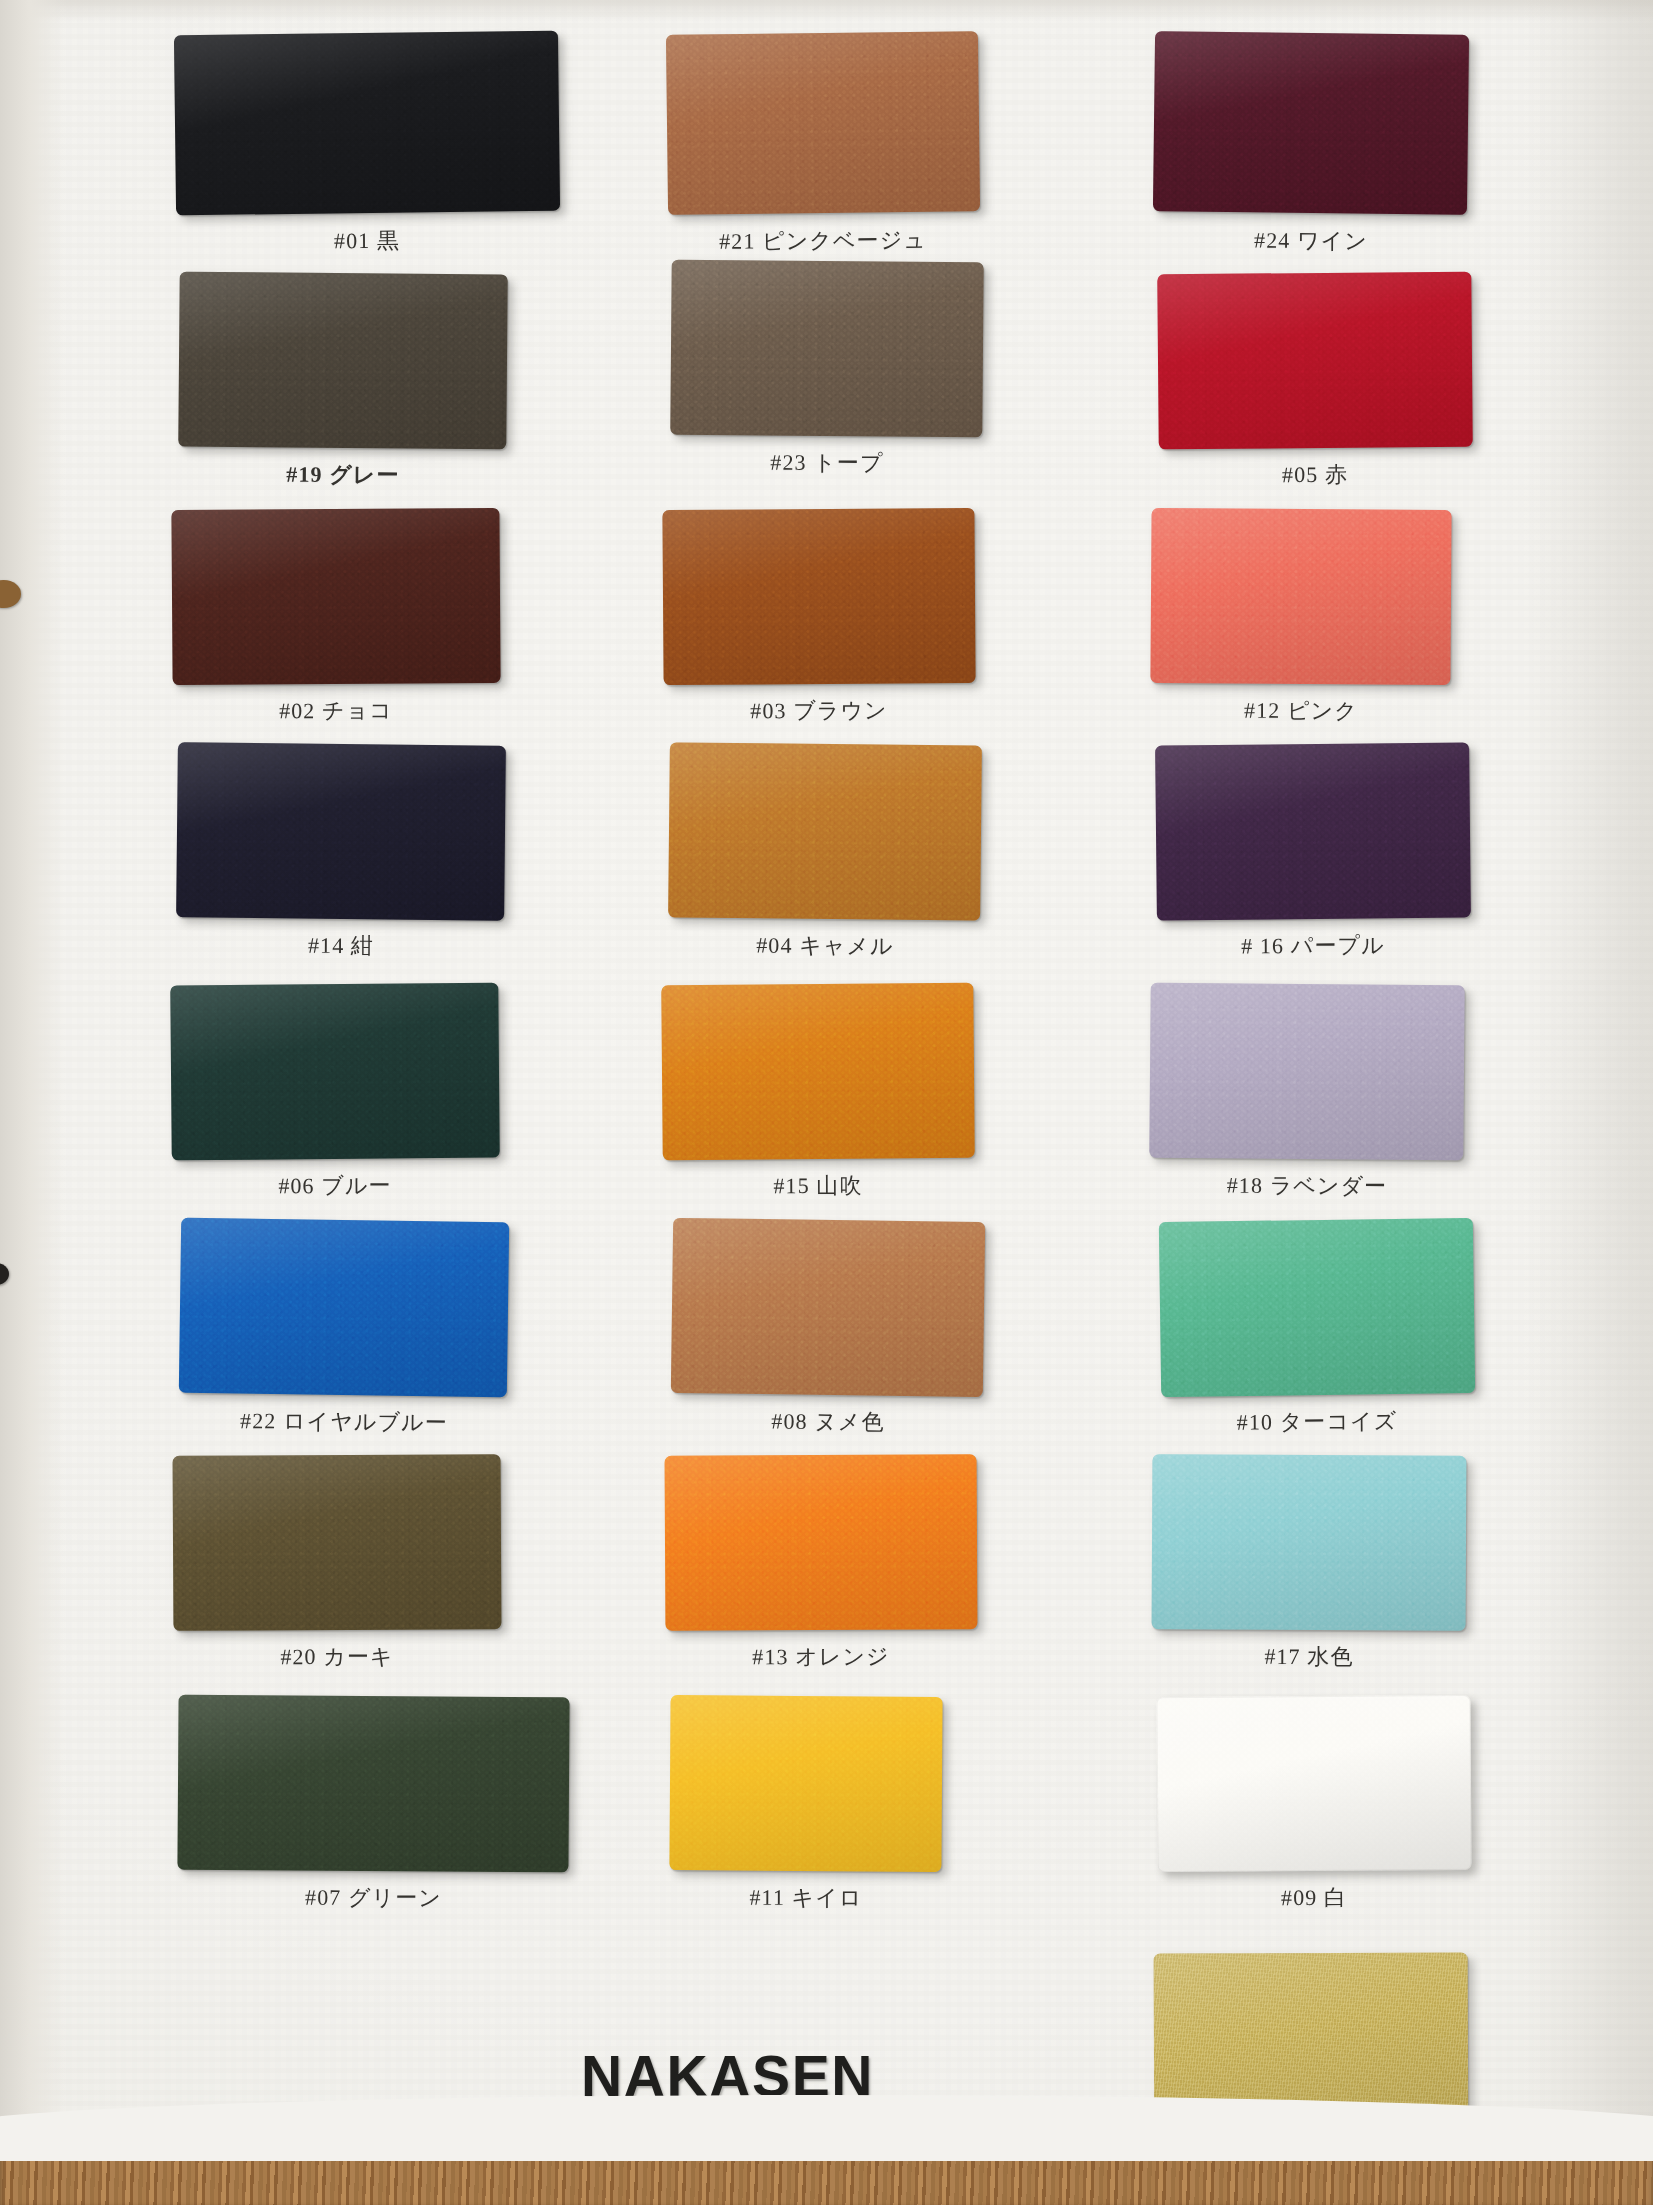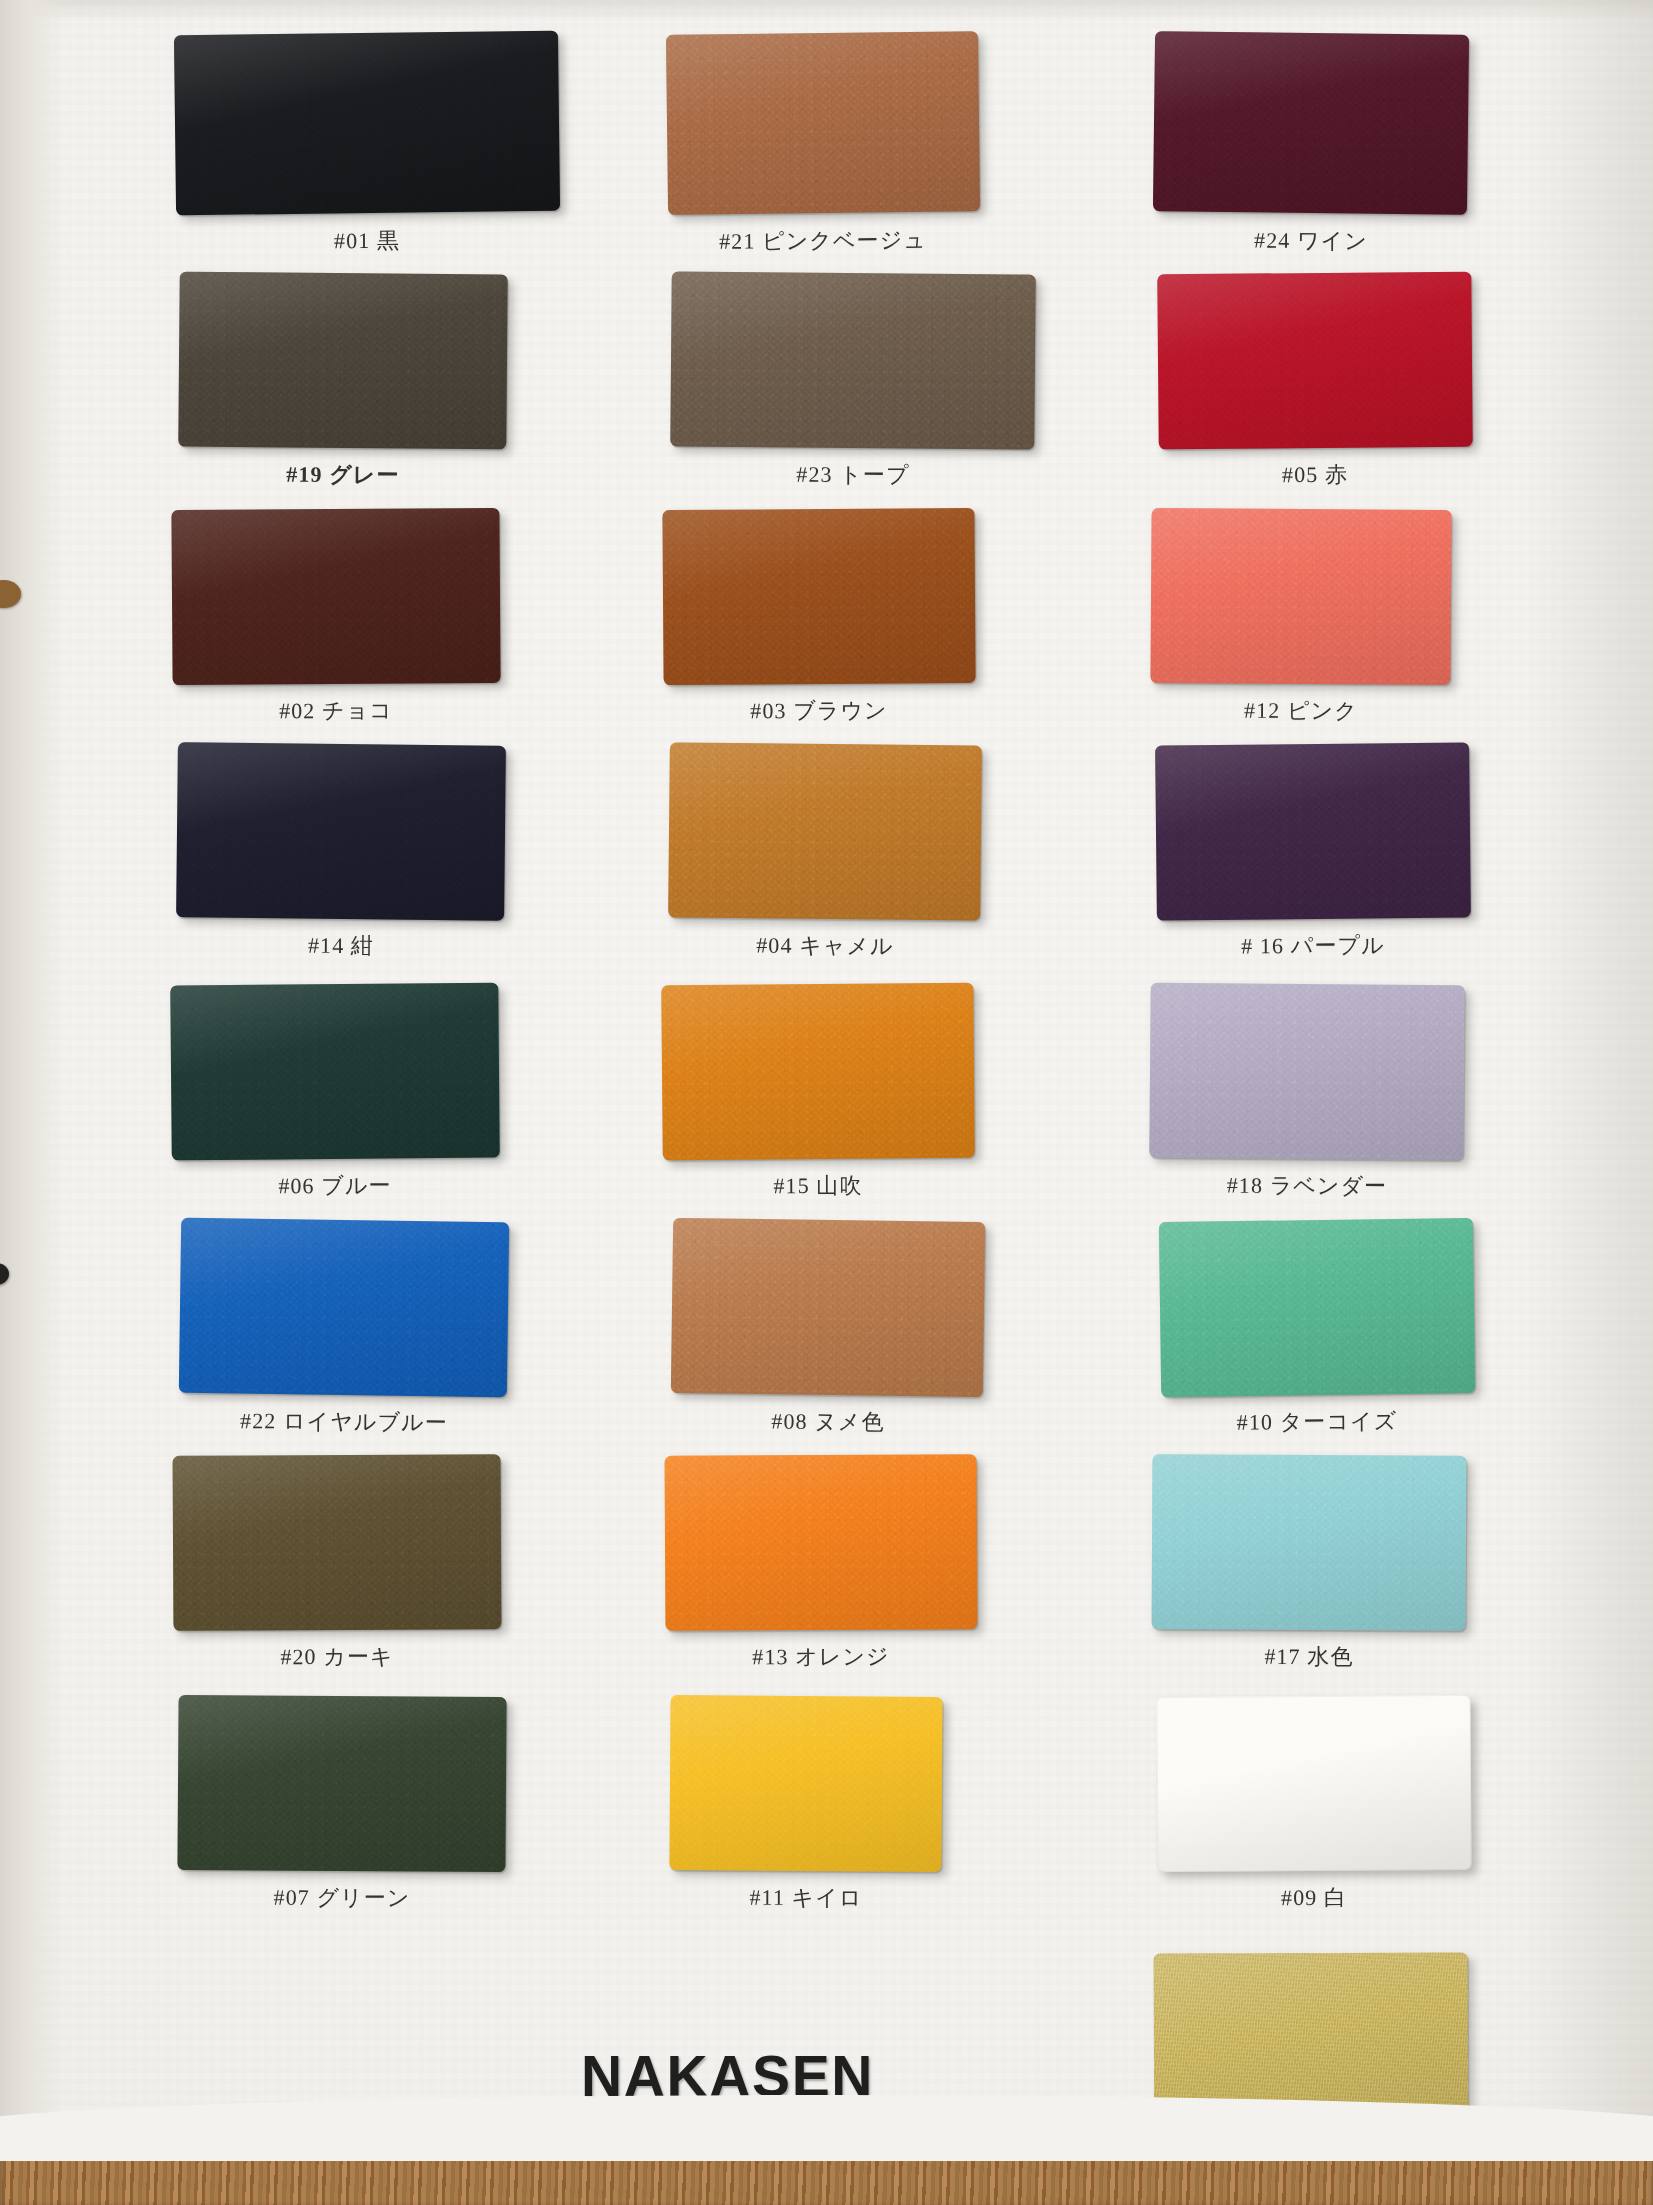--- a/index.html
+++ b/index.html
@@ -155,21 +155,21 @@
           <div class="chip" style="background: rgb(81, 21, 38); transform: rotate(0.7deg);"></div>
         </div>
         <div class="label" style="top: 193px; transform: rotate(0.42deg);">#24 ワイン</div>
       </div>
       <div class="cell" style="left: 179px; top: 273px; width: 328px; height: 224px; font-weight: bold;">
         <div class="chip-wrap" style="height: 175px;">
           <div class="chip" style="background: rgb(74, 67, 56); transform: rotate(0.5deg);"></div>
         </div>
         <div class="label" style="top: 187px; transform: rotate(0.3deg);">#19 グレー</div>
       </div>
-      <div class="cell" style="left: 671px; top: 273px; width: 364px; height: 224px; text-decoration: underline;">
+      <div class="cell" style="left: 671px; top: 261px; width: 312px; height: 224px; text-decoration: underline;">
         <div class="chip-wrap" style="height: 175px;">
           <div class="chip" style="background: rgb(109, 92, 75); transform: rotate(0.5deg);"></div>
         </div>
         <div class="label" style="top: 187px; transform: rotate(0.3deg);">#23 トープ</div>
       </div>
       <div class="cell" style="left: 1158px; top: 273px; width: 314px; height: 224px;">
         <div class="chip-wrap" style="height: 175px;">
           <div class="chip" style="background: rgb(185, 17, 37); transform: rotate(-0.5deg);"></div>
         </div>
         <div class="label" style="top: 187px; transform: rotate(-0.3deg);">#05 赤</div>
@@ -257,21 +257,21 @@
           <div class="chip" style="background: rgb(244, 128, 27); transform: rotate(-0.3deg);"></div>
         </div>
         <div class="label" style="top: 187px; transform: rotate(-0.18deg);">#13 オレンジ</div>
       </div>
       <div class="cell" style="left: 1152px; top: 1455px; width: 314px; height: 224px;">
         <div class="chip-wrap" style="height: 175px;">
           <div class="chip" style="background: rgb(146, 209, 213); transform: rotate(0.3deg);"></div>
         </div>
         <div class="label" style="top: 187px; transform: rotate(0.18deg);">#17 水色</div>
       </div>
-      <div class="cell" style="left: 178px; top: 1696px; width: 328px; height: 224px;">
+      <div class="cell" style="left: 178px; top: 1696px; width: 391px; height: 224px;">
         <div class="chip-wrap" style="height: 175px;">
           <div class="chip" style="background: rgb(52, 67, 47); transform: rotate(0.4deg);"></div>
         </div>
         <div class="label" style="top: 187px; transform: rotate(0.24deg);">#07 グリーン</div>
       </div>
       <div class="cell" style="left: 670px; top: 1696px; width: 272px; height: 224px;">
         <div class="chip-wrap" style="height: 175px;">
           <div class="chip" style="background: rgb(246, 192, 37); transform: rotate(0.4deg);"></div>
         </div>
         <div class="label" style="top: 187px; transform: rotate(0.24deg);">#11 キイロ</div>

